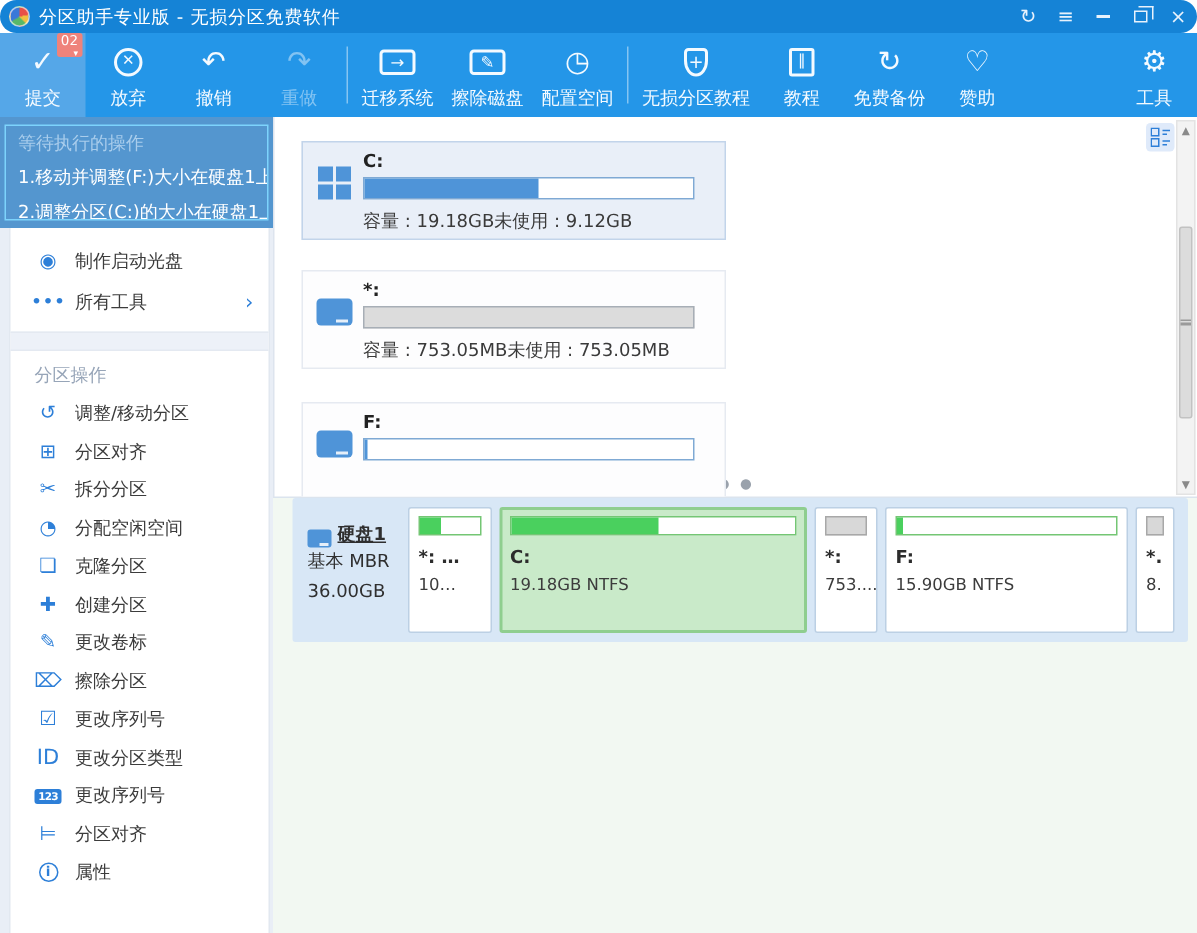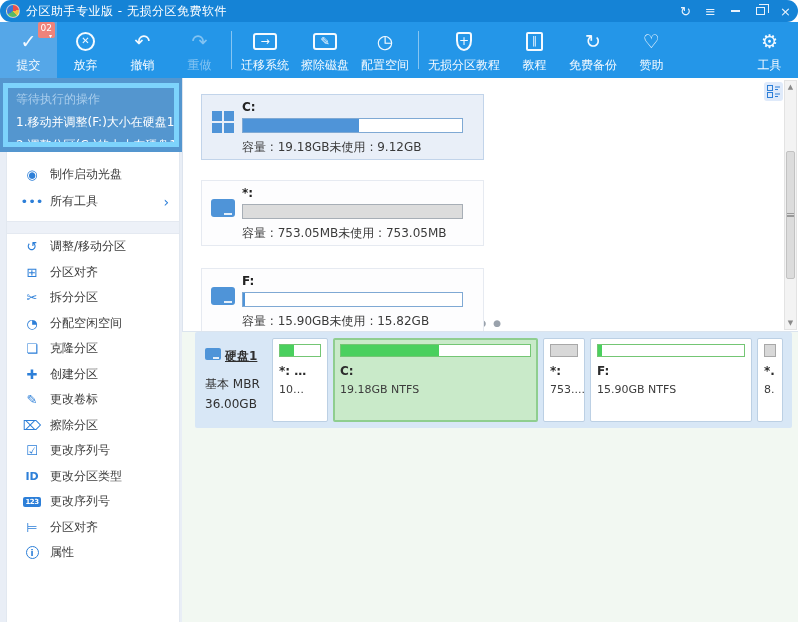--- a/index.html
+++ b/index.html
@@ -43,33 +43,33 @@
   .ico-shield { width:16px; height:19px; border:2px solid #f4faff;
     border-radius:3px 3px 50% 50%/3px 3px 55% 55%;
     display:flex; align-items:center; justify-content:center; font-size:12px; }
   .ico-book { width:17px; height:19px; border:2px solid #f4faff; border-radius:2px;
     display:flex; align-items:center; justify-content:center; font-size:10px; }
 
   
   .sidebar { position:absolute; left:0; top:78px; width:182px; bottom:0; background:#e9eef6; }
   .pending { position:absolute; left:0; top:0; width:182px; height:74px; background:#5496cf; }
   .pending-box { position:absolute; left:3px; top:5px; width:176px; height:64px;
-    border:5px solid #7dd3fc; padding:3px 0 0 8px; overflow:hidden; }
+    border:1px solid #7dd3fc; padding:3px 0 0 8px; overflow:hidden; }
   .pending-title { color:#a9cdec; margin-bottom:6px; }
   .pending-item { color:#ffffff; margin-bottom:6px; white-space:nowrap; }
   .side-panel { position:absolute; left:6px; top:74px; width:174px; height:514px;
     background:#ffffff; border:1px solid #e2e8f0; border-top:none; }
   .quick-list { padding-top:9px; }
   .side-row { height:27px; display:flex; align-items:center; padding:0 10px 0 16px; color:#3c3c3c; }
   .side-row .s-ico { width:18px; margin-right:9px; color:#2d7fd8; font-size:13px; text-align:center;
     display:flex; align-items:center; justify-content:center; }
   .side-row .chev { margin-left:auto; color:#2d7fd8; font-size:14px; }
   .side-sep { height:13px; background:#edf1f8; border-top:1px solid #e4e9f1; border-bottom:1px solid #e4e9f1; margin-top:6px; }
   .section-title { color:#97a5b8; padding:8px 0 4px 16px; }
-  .icon-text { font-size:11px; font-weight:bold; color:#2d7fd8; }
+  .icon-text { font-size:14px; font-weight:normal; color:#2d7fd8; }
   .icon-badge { font-size:7px; font-weight:bold; color:#ffffff; background:#2d7fd8;
     border-radius:2px; padding:1px 2px; letter-spacing:-0.5px; }
   .icon-circle { width:13px; height:13px; border:1.5px solid #2d7fd8; border-radius:50%;
     color:#2d7fd8; font-size:9px; font-weight:bold; display:flex; align-items:center; justify-content:center; }
 
   
   .main { position:absolute; left:182px; top:78px; right:0; bottom:0; background:#f2f8f2; }
   .cards-area { position:absolute; left:0; top:0; right:0; height:254px; background:#ffffff;
     border-left:1px solid #dde4ee; border-bottom:1px solid #dbe4ee; overflow:hidden; }
   .vol-card { position:absolute; left:18px; width:283px; height:66px;
@@ -102,25 +102,25 @@
     background:#dcdcdc; border:1px solid #c2c2c2; border-radius:2px;
     display:flex; align-items:center; justify-content:center; }
   .sb-grip { width:7px; border-top:1px solid #9a9a9a; border-bottom:1px solid #9a9a9a;
     height:4px; position:relative; }
   .sb-grip::after { content:""; position:absolute; left:0; right:0; top:1px; border-top:1px solid #9a9a9a; }
 
   
   .disk-panel { position:absolute; left:13px; top:254px; width:597px; height:96px;
     background:#d8e7f6; border-radius:2px; padding:6px; display:flex; gap:5px; }
   .disk-info { width:66px; padding:10px 0 0 4px; color:#2f2f2f; }
-  .disk-info .row1 { display:flex; align-items:flex-start; gap:4px; font-weight:bold;text-decoration:underline; }
+  .disk-info .row1 { display:flex; align-items:flex-end; gap:4px; font-weight:bold;text-decoration:underline; }
   .mini-disk { width:16px; height:12px; background:#4f94d8; border-radius:2px; position:relative; }
   .mini-disk::after { content:""; position:absolute; right:2px; bottom:1px; width:6px; height:2px;
     background:rgba(255,255,255,.85); }
-  .disk-info .row2 { margin-top:11px; }
+  .disk-info .row2 { margin-top:1px; }
   .disk-info .row3 { margin-top:4px; }
   .dblock { background:#ffffff; border:1px solid #bcd0e4; border-radius:2px;
     padding:5px 6px; overflow:hidden; }
   .dblock.sel { background:#c9eac9; border:2px solid #8fce8f; padding:4px 5px; }
   .dbar { height:13px; border:1px solid #74c674; background:#fff; }
   .dbar.gray { border-color:#a8a8a8; background:#d8d8d8; }
   .dfill { height:100%; background:#4ad05e; }
   .dline1 { margin-top:7px; font-weight:bold; color:#2c2c2c; white-space:nowrap; }
   .dline2 { margin-top:5px; font-size:11px; color:#3c3c3c; white-space:nowrap; }
 </style>
@@ -247,20 +247,21 @@
         </div>
         <div class="side-row">
           <span class="s-ico">
             <span>•••</span>
           </span>
           <span>所有工具</span>
           <span class="chev">›</span>
         </div>
       </div>
     <div class="side-sep"></div>
+    <div class="section-title">分区操作</div>
     <div id="side-list">
         <div class="side-row" style="height: 25.5px;">
           <span class="s-ico">
             <span>↺</span>
           </span>
           <span>调整/移动分区</span>
         </div>
         <div class="side-row" style="height: 25.5px;">
           <span class="s-ico">
             <span>⊞</span>
@@ -383,24 +384,20 @@
           <span>容量 : 753.05MB</span>
           <span>未使用 : 753.05MB</span>
         </div>
       </div>
       <div class="vol-card" style="top: 190px;">
         <span class="disk-ico"></span>
         <div class="vol-title">F:</div>
         <div class="vol-bar">
           <div class="vol-fill" style="width: 1%;"></div>
         </div>
-        <div class="vol-labels">
-          <span>容量 : 15.90GB</span>
-          <span>未使用 : 15.82GB</span>
-        </div>
       </div>
     </div>
 
   <div class="disk-panel">
     <div class="disk-info">
       <div class="row1">
         <span class="mini-disk"></span>
         <span>硬盘1</span>
       </div>
       <div class="row2">基本 MBR</div>

